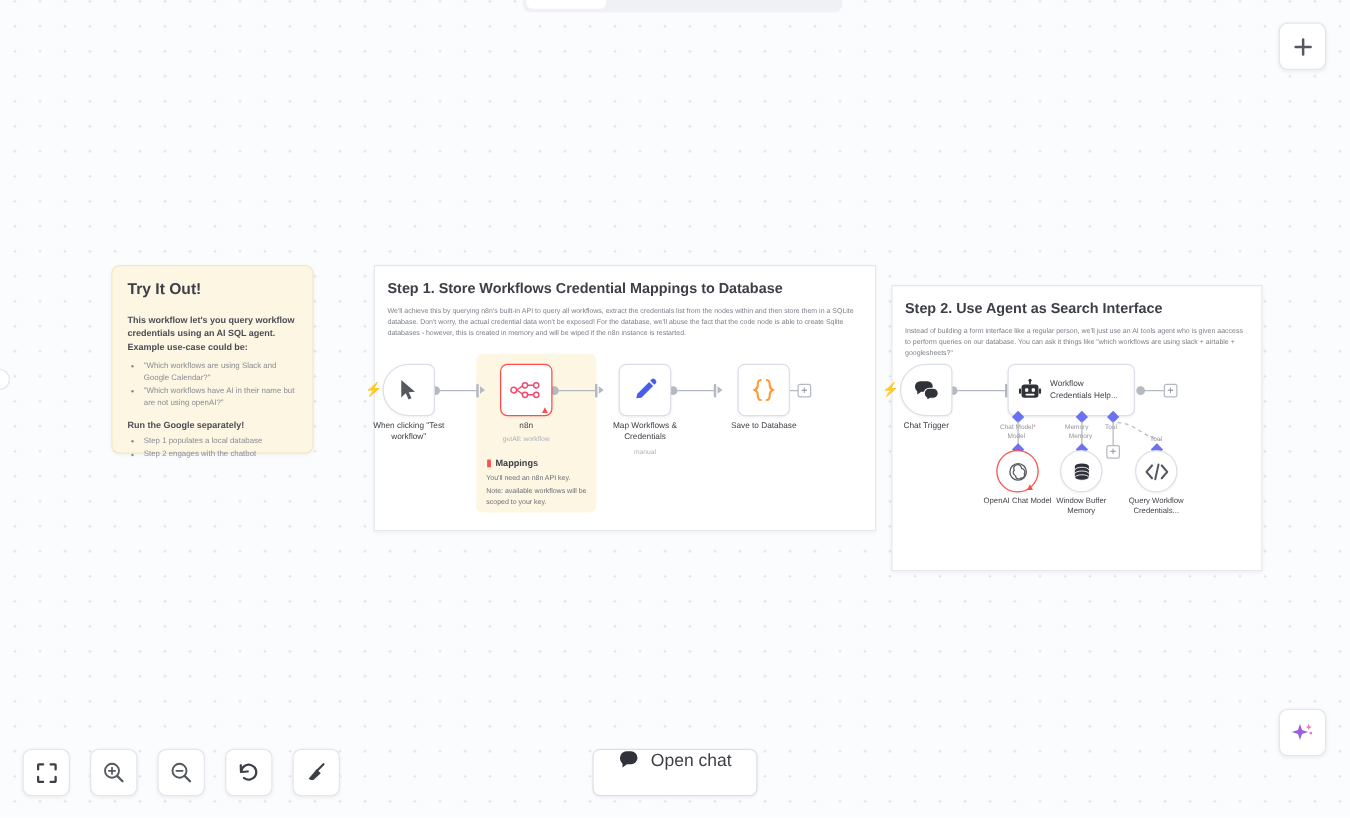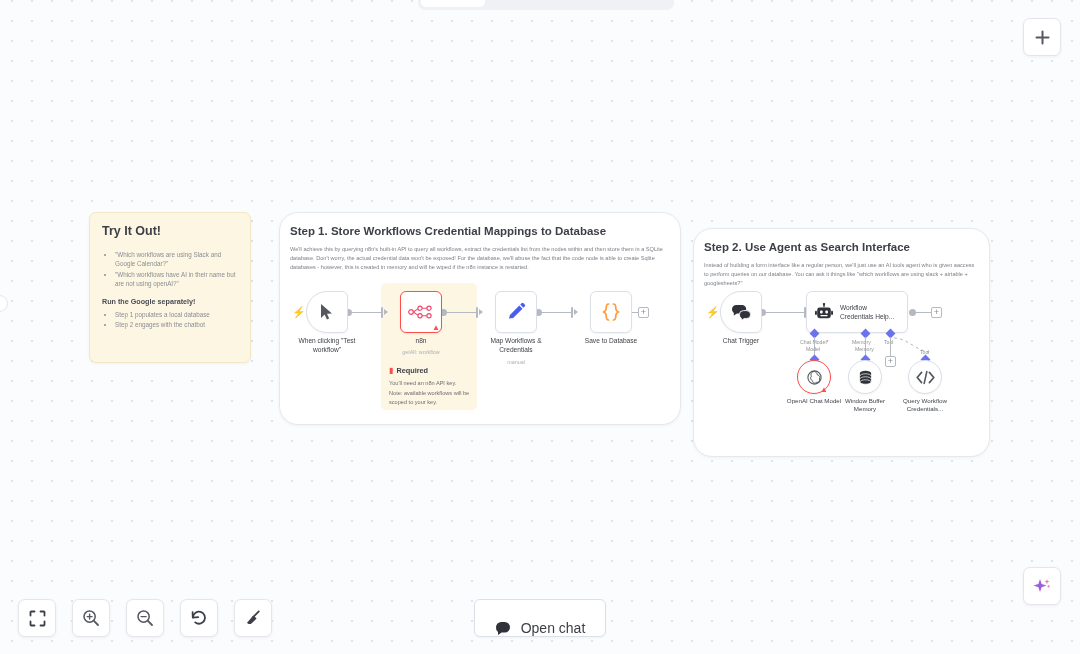--- a/index.html
+++ b/index.html
@@ -58,21 +58,21 @@
   }
   .btn-exec {
     display: flex; align-items: center; gap: 10px;
     background: #ff6d5a; color: #fff;
     border: none; border-radius: 6px;
     height: 38px; padding: 0 22px;
     font-size: 14px; font-family: "Liberation Sans", sans-serif;
     box-shadow: 0 1px 2px rgba(60,64,70,.10);
   }
   .btn-chat {
-    display: flex; align-items: flex-end; gap: 10px;
+    display: flex; align-items: flex-start; gap: 10px;
     background: #fff; color: #3c3f46;
     border: 1px solid #dbdfe7; border-radius: 6px;
     height: 38px; padding: 0 20px;
     font-size: 14px; font-family: "Liberation Sans", sans-serif;
     box-shadow: 0 1px 2px rgba(60,64,70,.05);
   }
 
   
   .sticky {
     position: absolute;
@@ -86,22 +86,23 @@
   .note-p { font-size: 7.2px; color: #4a4d55; line-height: 1.55; font-weight: 700; margin-bottom: 5px; }
   .note-ul { margin: 0 0 8px 13px; padding: 0; }
   .note-ul li { font-size: 6.3px; color: #8a8d95; line-height: 1.5; margin-bottom: 1px; }
   .note-sub { font-size: 7.2px; font-weight: 700; color: #4a4d55; margin: 5px 0 4px; }
 
   
   .card {
     position: absolute;
     background: #fff;
     border: 1px solid #e6e8ee;
-    border-radius: 19px;
+    border-radius: 0;
     box-shadow: 0 1px 3px rgba(60,64,70,.06);
+    margin-left: 20px;
   }
   #card-step1 { left: 279px; top: 212px; width: 402px; height: 213px; }
   #card-step2 { left: 693px; top: 228px; width: 297px; height: 229px; }
   .card-title { font-size: 11.5px; font-weight: 700; color: #3c3f46; padding: 12px 10px 0 10px; }
   .card-desc  { font-size: 5.6px; color: #7d8089; line-height: 1.62; padding: 8px 10px 0 10px; }
 
   
   #yellow-highlight {
     position: absolute; left: 381px; top: 283px;
     width: 96px; height: 127px;
@@ -228,20 +229,21 @@
       <path d="M8 3 L9.6 8 L14.5 9.6 L9.6 11.2 L8 16 L6.4 11.2 L1.5 9.6 L6.4 8 Z" fill="#9b5ede"></path>
       <path d="M15 3 L15.7 4.9 L17.6 5.6 L15.7 6.3 L15 8.2 L14.3 6.3 L12.4 5.6 L14.3 4.9 Z" fill="#e87bb8"></path>
       <circle cx="16.6" cy="10.4" r="1.1" fill="#e87bb8"></circle>
     </svg>
   </div>
 
   <div id="edge-circle"></div>
 
   <div class="sticky" id="note-tryitout">
     <div class="note-title">Try It Out!</div>
+    <div class="note-p">This workflow let's you query workflow credentials using an AI SQL agent. Example use-case could be:</div>
     <ul class="note-ul">
       <li>"Which workflows are using Slack and Google Calendar?"</li>
       <li>"Which workflows have AI in their name but are not using openAI?"</li>
     </ul>
     <div class="note-sub">Run the Google separately!</div>
     <ul class="note-ul">
       <li>Step 1 populates a local database</li>
       <li>Step 2 engages with the chatbot</li>
     </ul>
   </div>
@@ -293,21 +295,21 @@
         <path d="M5.3 7 L9.9 3.9 M5.3 7 L9.9 10.1 M14.1 3.2 L18.9 3.2 M14.1 10.8 L18.9 10.8" stroke="#ef4b6e" stroke-width="1.1" fill="none"></path>
       </svg>
       <div class="warn-tri">▲</div>
     </div>
     <div class="node-label">n8n</div>
     <div class="node-sub" style="position:absolute; top:57px; left:50%; transform:translateX(-50%); width:80px;">getAll: workflow</div>
   </div>
 
   <div class="req-badge">
     <span class="ico">▮</span>
-    <span class="txt">Required</span>
+    <span class="txt">Mappings</span>
   </div>
   <div class="req-text">You'll need an n8n API key. Note: available workflows will be scoped to your key.</div>
 
   <div class="node" style="left:495px; top:291px;">
     <div class="node-box">
       <svg width="20" height="20" viewBox="0 0 20 20">
         <path d="M3 16.5 L3.9 12.9 L13.3 3.5 L16.5 6.7 L7.1 16.1 Z" fill="#4a5cf0"></path>
         <path d="M14.2 2.6 L17.4 5.8 L18.6 4.6 A1.7 1.7 0 0 0 18.6 2.2 L17.8 1.4 A1.7 1.7 0 0 0 15.4 1.4 Z" fill="#4a5cf0"></path>
       </svg>
     </div>

